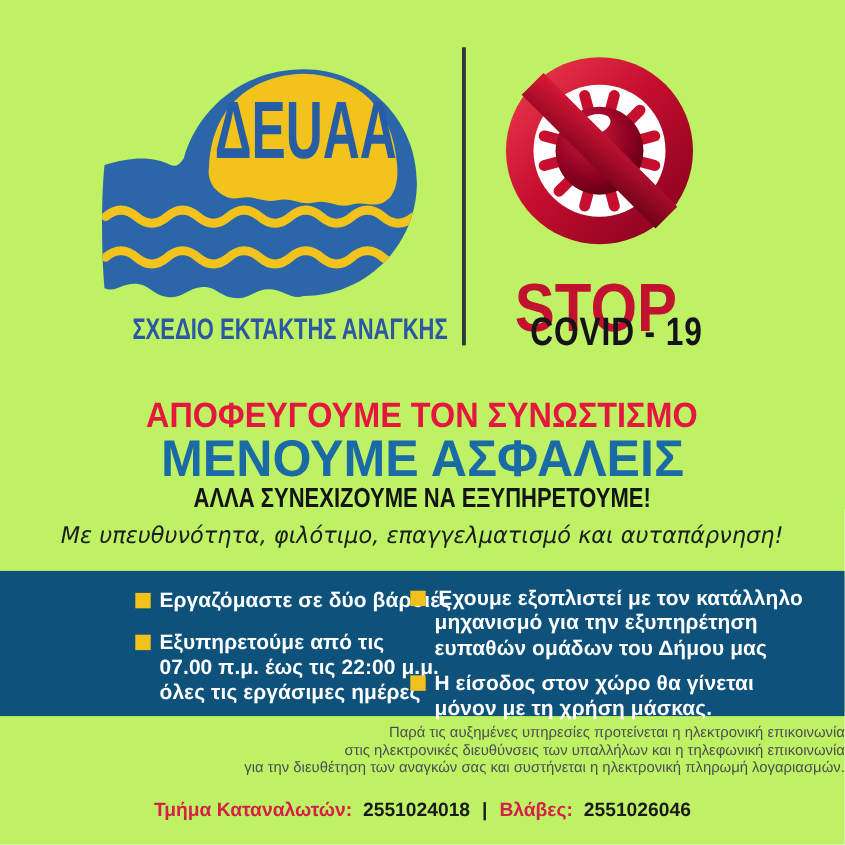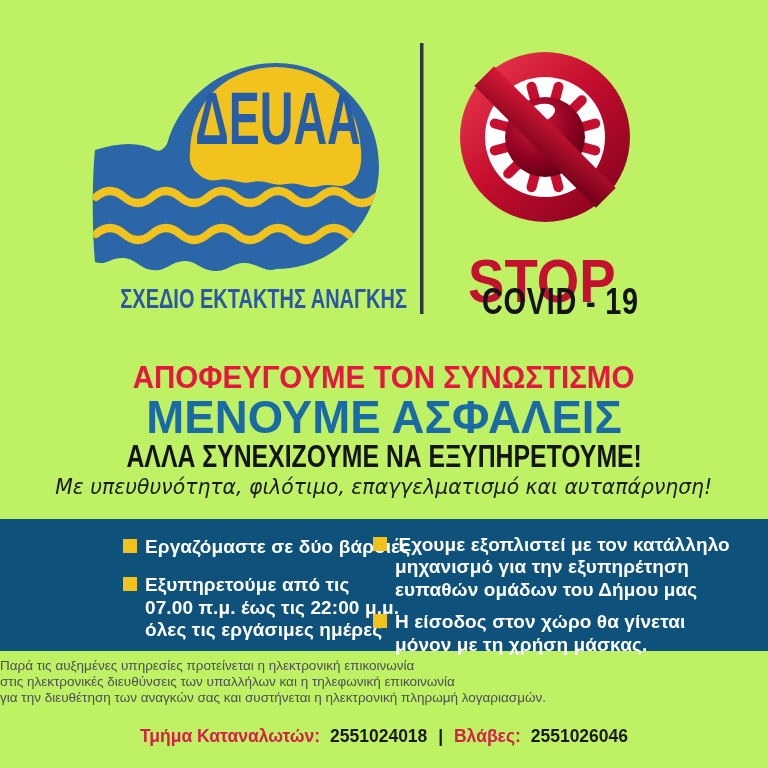--- a/index.html
+++ b/index.html
@@ -19,38 +19,38 @@
   .stop-label .squeeze{display:inline-block;transform:scaleX(.88);transform-origin:left;}
   .covid-label{left:482px;top:284px;font-weight:bold;font-size:36px;line-height:1;color:#141418;letter-spacing:1px;white-space:nowrap;}
   .covid-label .squeeze{display:inline-block;transform:scaleX(.8);transform-origin:left;}
   
   .headline{left:0;width:768px;text-align:center;line-height:1;white-space:nowrap;}
   .headline .squeeze{display:inline-block;transform-origin:center;}
   .hl-red{top:361px;font-weight:bold;font-size:32px;color:#e5173f;}
   .hl-red .squeeze{transform:scaleX(.92);}
   .hl-blue{top:393px;font-weight:bold;font-size:47px;color:#1a6aa5;}
   .hl-blue .squeeze{transform:scaleX(.97);}
-  .hl-dark{top:441px;font-weight:bold;font-size:31px;color:#141414;}
+  .hl-dark{top:441px;font-weight:bold;font-size:25px;color:#141414;}
   .hl-dark .squeeze{transform:scaleX(.8);}
   .hl-tagline{top:477px;font-family:"DejaVu Sans", sans-serif;font-style:italic;font-size:21px;color:#1c1c1c;}
   .hl-tagline .squeeze{transform:scaleX(.97);}
   
   .info-banner{left:0;top:519px;width:768px;height:132px;background:#0e527c;}
   .banner-col{position:absolute;display:flex;flex-direction:column;}
   .banner-col-left{left:123px;top:17px;gap:16px;}
   .banner-col-right{left:373px;top:15px;gap:10px;}
   .bullet-item{display:flex;align-items:flex-start;}
   .bullet-sq{width:14px;height:14px;background:#f2c21c;flex:0 0 14px;margin-top:3px;margin-right:8px;}
   .bullet-text{
     color:#ffffff;font-weight:bold;font-size:19px;line-height:1.18;
     white-space:pre-line;letter-spacing:.1px;
   }
   
   .footer-note{
-    left:0;top:658px;width:768px;text-align:left;
+    left:0;top:658px;width:768px;text-align:right;
     font-size:13.5px;line-height:1.17;color:#4d4d55;white-space:pre-line;
   }
   .contact-line{
     left:0;top:726px;width:768px;text-align:center;
     font-weight:bold;font-size:17.5px;color:#1a1a1e;white-space:nowrap;
   }
   .contact-line .red{color:#d61f48;}
   .contact-line .sep{margin:0 6px;}
   .contact-line .num{margin-left:5px;margin-top:28px;}
 </style>

